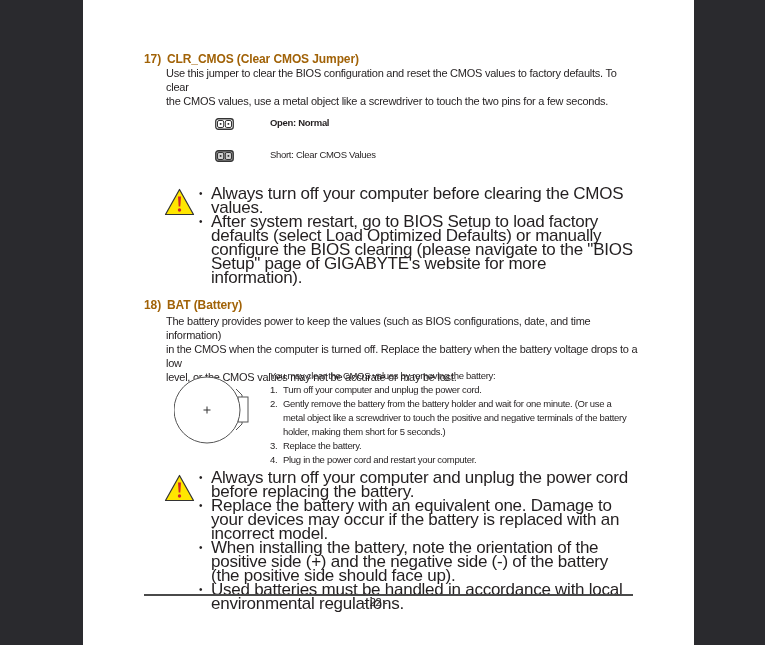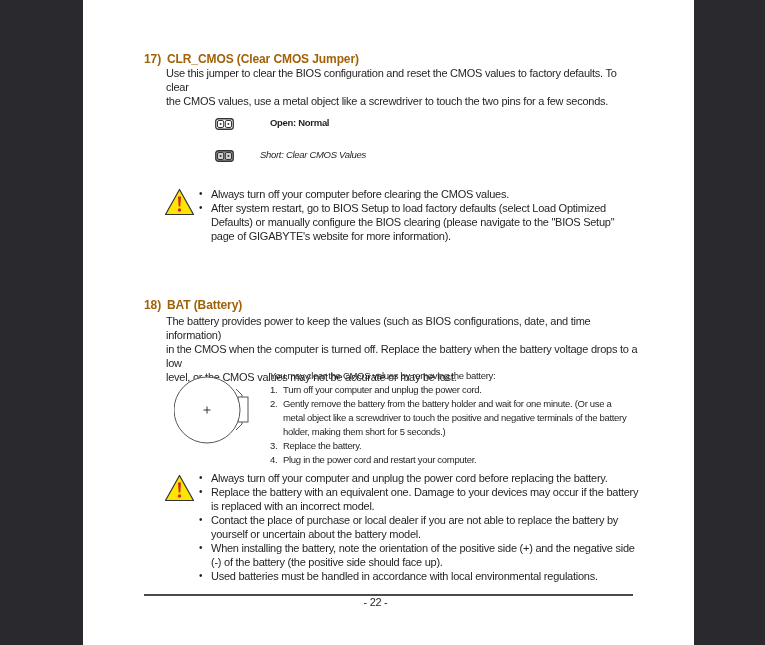--- a/index.html
+++ b/index.html
@@ -37,21 +37,21 @@
   .small {
     font-size: 9.5px;
     line-height: 14px;
     color: #231f20;
     letter-spacing: -0.3px;
   }
   .bullets { list-style: none; }
   .bullets li {
     position: relative;
     padding-left: 12px;
-    font-size: 11px;
+    font-size: 17px;
     line-height: 14px;
     letter-spacing: -0.25px;
     color: #231f20;
   }
   .bullets li::before {
     content: "•";
     position: absolute;
     left: 0;
     top: 0;
     font-size: 10px;
@@ -113,21 +113,21 @@
 
   <div class="abs" style="left:132px; top:148px;">
     <svg class="jumper-icon" viewBox="0 0 19 12">
       <rect x="0.75" y="0.75" width="17.5" height="10.5" rx="2.5" fill="#9a9a9a" stroke="#333" stroke-width="1.3"></rect>
       <rect x="2.5" y="2.5" width="6.2" height="7" rx="1.5" fill="#d0d0d0" stroke="#333" stroke-width="1"></rect>
       <rect x="10.3" y="2.5" width="6.2" height="7" rx="1.5" fill="#d0d0d0" stroke="#333" stroke-width="1"></rect>
       <rect x="4.8" y="5" width="1.6" height="1.8" fill="#333"></rect>
       <rect x="12.6" y="5" width="1.6" height="1.8" fill="#333"></rect>
     </svg>
   </div>
-  <div class="abs small" style="left:177px; top:148px;font-style:italic;">Short: Clear CMOS Values</div>
+  <div class="abs small" style="left:187px; top:148px;">Short: Clear CMOS Values</div>
 
   <div class="abs" style="left:81px; top:188px;">
     <svg width="31" height="28" viewBox="0 0 31 28">
       <polygon points="15.5,1.5 29.5,26.5 1.5,26.5" fill="#ffe600" stroke="#333" stroke-width="1.2" stroke-linejoin="round"></polygon>
       <polygon points="14,8.5 17,8.5 16.3,18.5 14.7,18.5" fill="#d2232a"></polygon>
       <circle cx="15.5" cy="22" r="1.7" fill="#d2232a"></circle>
     </svg>
   </div>
   <ul class="abs bullets" style="left:116px; top:187px; width:440px;">
     <li>Always turn off your computer before clearing the CMOS values.</li>
@@ -164,20 +164,19 @@
   <div class="abs" style="left:81px; top:474px;">
     <svg width="31" height="28" viewBox="0 0 31 28">
       <polygon points="15.5,1.5 29.5,26.5 1.5,26.5" fill="#ffe600" stroke="#333" stroke-width="1.2" stroke-linejoin="round"></polygon>
       <polygon points="14,8.5 17,8.5 16.3,18.5 14.7,18.5" fill="#d2232a"></polygon>
       <circle cx="15.5" cy="22" r="1.7" fill="#d2232a"></circle>
     </svg>
   </div>
   <ul class="abs bullets" style="left:116px; top:471px; width:440px;">
     <li>Always turn off your computer and unplug the power cord before replacing the battery.</li>
     <li>Replace the battery with an equivalent one. Damage to your devices may occur if the battery is replaced with an incorrect model.</li>
-    <li>Contact the place of purchase or local dealer if you are not able to replace the battery by yourself or uncertain about the battery model.</li>
     <li>When installing the battery, note the orientation of the positive side (+) and the negative side (-) of the battery (the positive side should face up).</li>
     <li>Used batteries must be handled in accordance with local environmental regulations.</li>
   </ul>
 
   <div class="footer-rule"></div>
   <div class="page-num">- 22 -</div>
 </div>
 
 </body></html>

